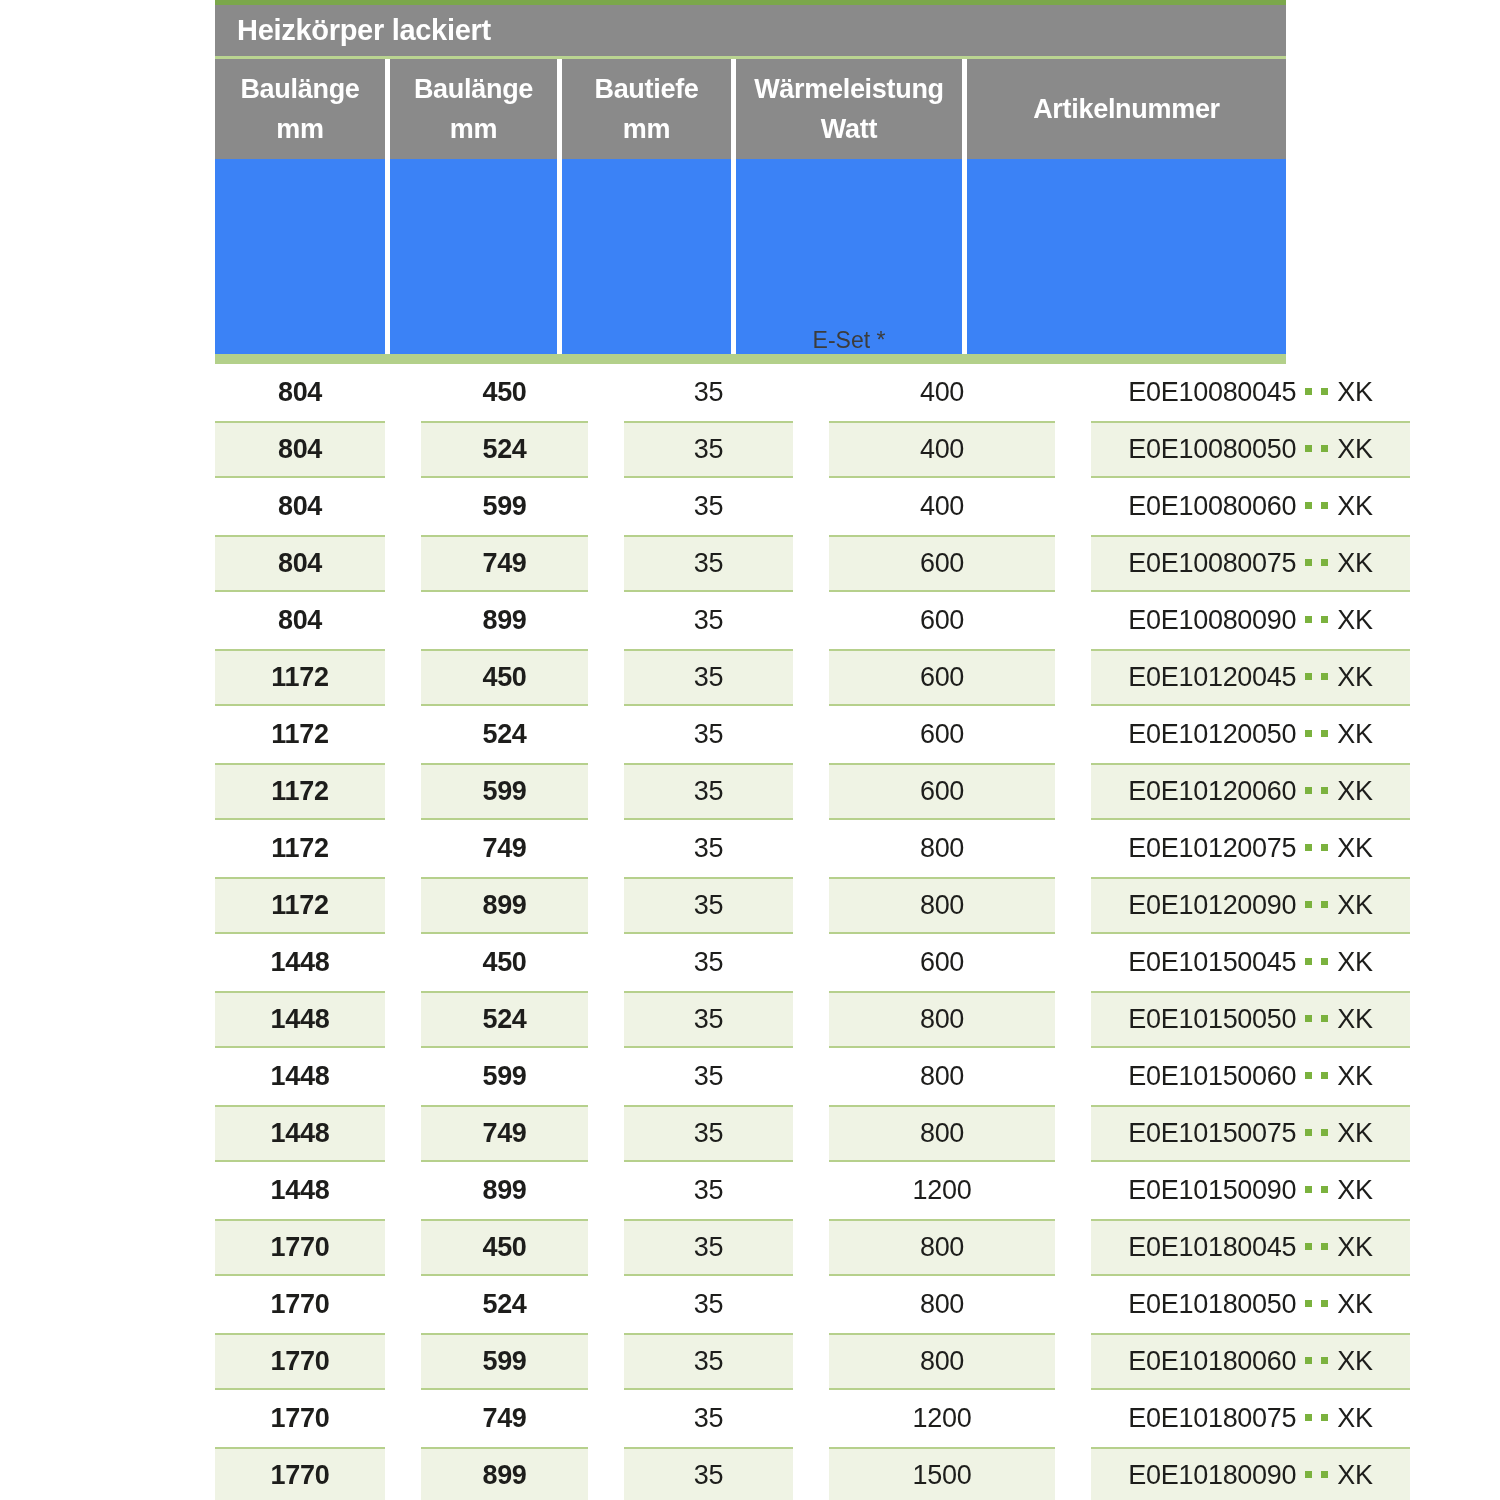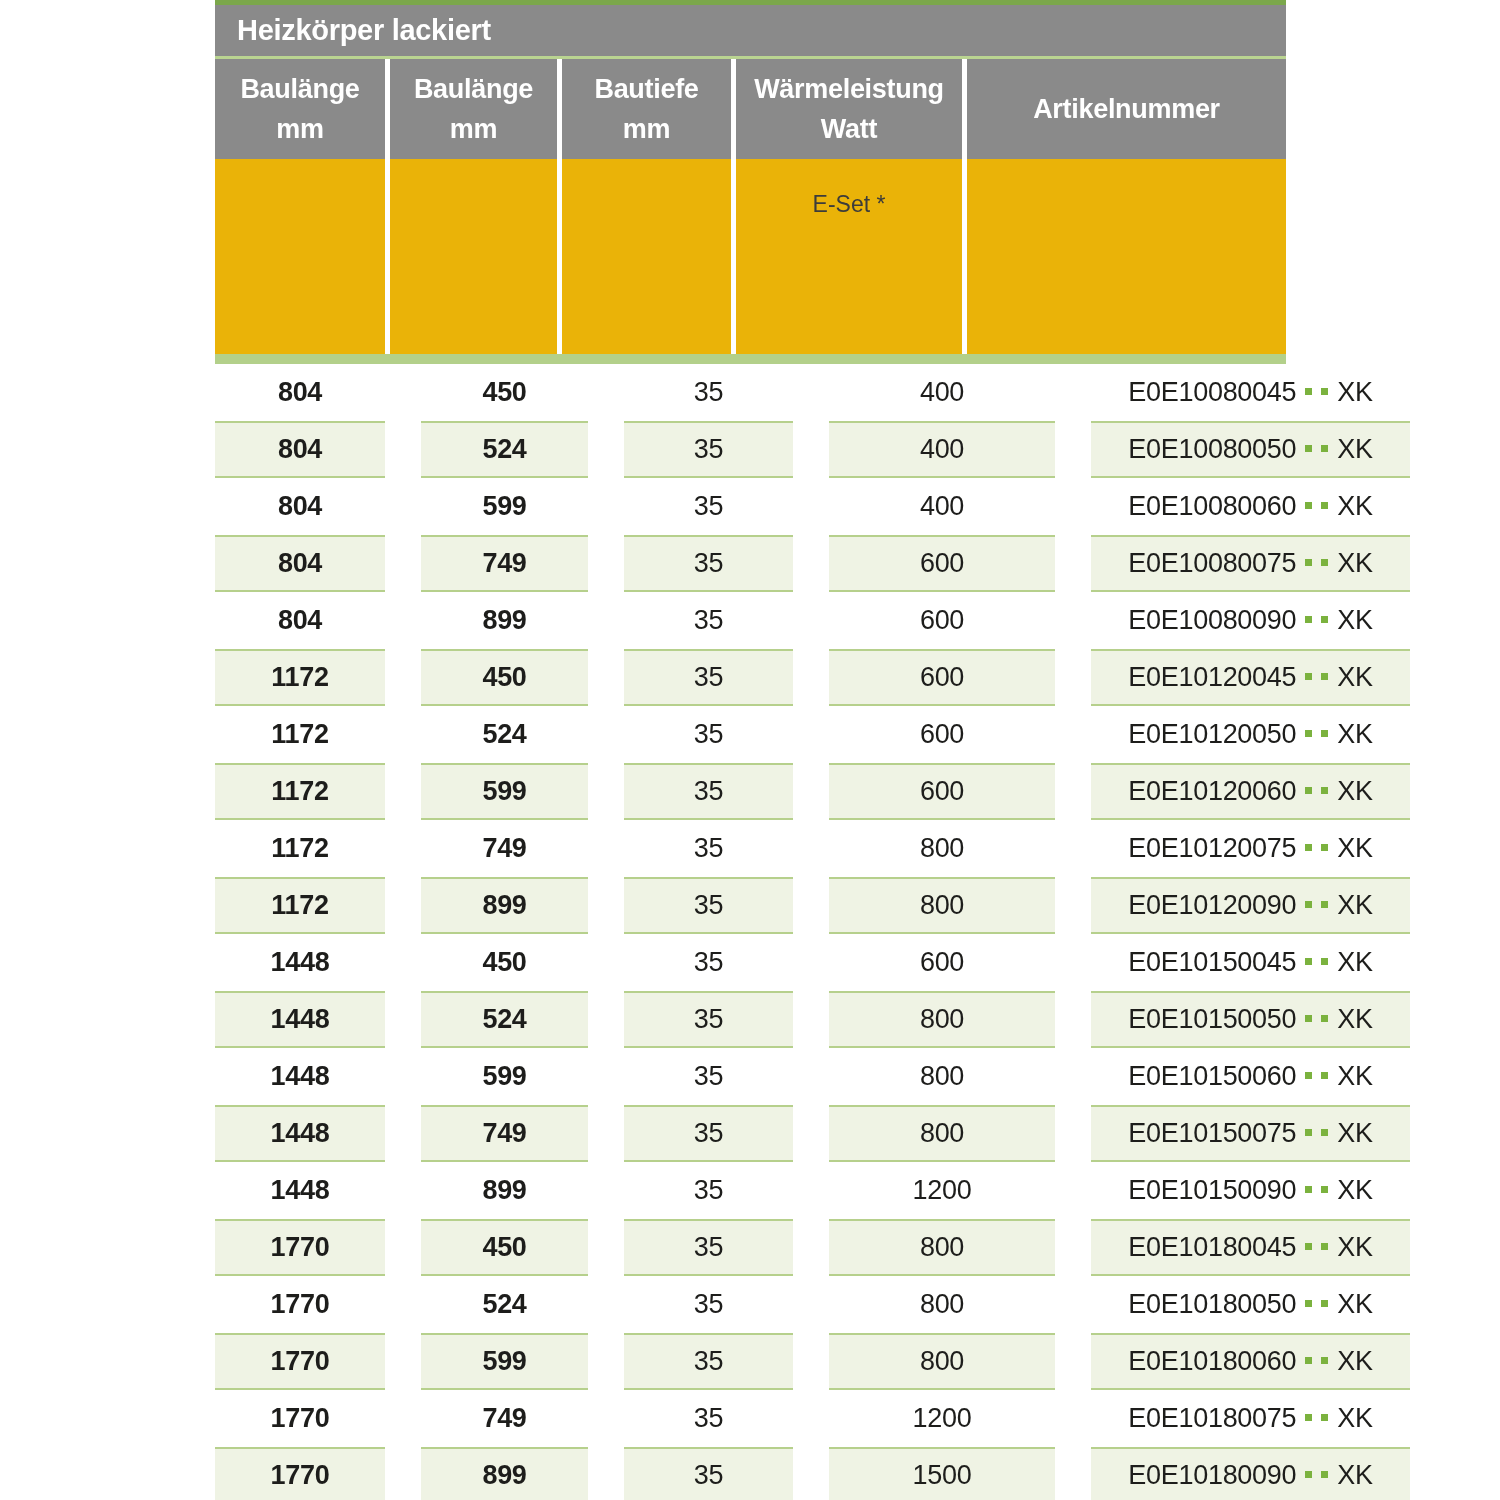--- a/index.html
+++ b/index.html
@@ -38,22 +38,22 @@
     background: #8a8a8a;
     display: flex; flex-direction: column;
     align-items: center; justify-content: center;
     color: #ffffff; font-weight: bold; font-size: 27px;
     line-height: 1.5; letter-spacing: -0.3px;
     text-align: center;
   }
 
   .subheader-row { height: 195px; }
   .subheader-cell {
-    background: #eab308;
-    display: flex; justify-content: center; align-items: flex-start;
+    background: #3b82f6;
+    display: flex; justify-content: center; align-items: flex-end;
     padding-top: 32px; box-sizing: border-box;
     font-size: 23px; color: #3c3c3b;
   }
 
   .green-bar { height: 10px; background: #b3d08a; }
 
   .data-row { height: 57px; gap: 36px; }
   .data-cell {
     background: #ffffff;
     display: flex; align-items: center; justify-content: center;

